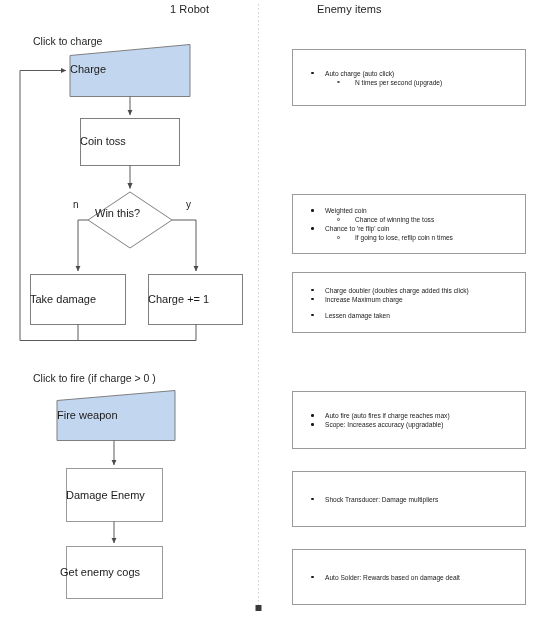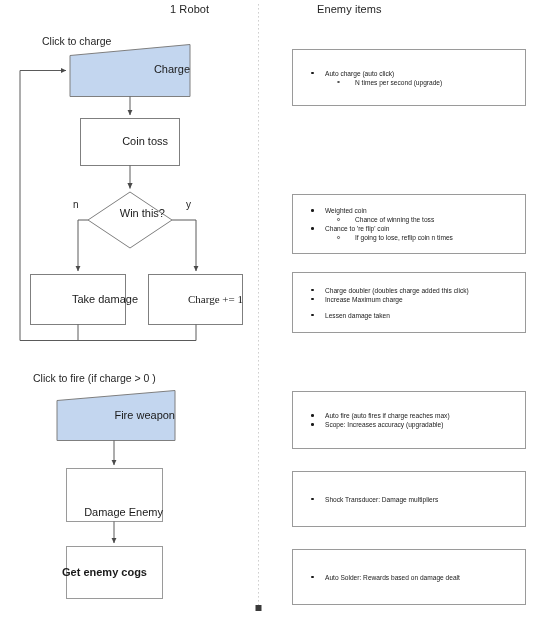--- a/index.html
+++ b/index.html
@@ -40,21 +40,21 @@
   .branch-label {
     font-size: 10px;
     color: #1f1f1f;
   }
 
   
   .node-text {
     position: absolute;
     left: 0;
     width: 100%;
-    text-align: right;
+    text-align: left;
     font-size: 11px;
     color: #1a1a1a;
     white-space: nowrap;
     pointer-events: none;
   }
   .node-text.two-line { line-height: 13px; white-space: normal; }
 
   
   .shop-box {
     position: absolute;
@@ -146,33 +146,33 @@
 
   <rect x="66.5" y="546.5" width="96" height="52" fill="#ffffff" stroke="#9a9a9a" stroke-width="1"></rect>
 
   <line x1="114" y1="440.5" x2="114" y2="465" stroke="#5a5a5a" stroke-width="1" marker-end="url(#arrow)"></line>
   <line x1="114" y1="521.5" x2="114" y2="543" stroke="#5a5a5a" stroke-width="1" marker-end="url(#arrow)"></line>
 </svg>
 
 <div class="abs col-title" style="left:170px; top:3px;">1 Robot</div>
 <div class="abs col-title" style="left:317px; top:3px;">Enemy items</div>
 
-<div class="abs edge-label" style="left:42px; top:35px;">Click to charge</div>
+<div class="abs edge-label" style="left:33px; top:35px;">Click to charge</div>
 <div class="abs node-text" style="left:70px; top:63px; width:120px;">Charge</div>
 <div class="abs node-text" style="left:80px; top:135px; width:88px;">Coin toss</div>
 <div class="abs node-text two-line" style="left:95px; top:207px; width:70px;">Win this?</div>
 <div class="abs branch-label" style="left:73px; top:199px;">n</div>
 <div class="abs branch-label" style="left:186px; top:199px;">y</div>
 <div class="abs node-text" style="left:30px; top:293px; width:108px;">Take damage</div>
-<div class="abs node-text" style="left:148px; top:293px; width:95px;font-family:Liberation Serif, serif;">Charge += 1</div>
+<div class="abs node-text" style="left:148px; top:293px; width:95px;">Charge += 1</div>
 
 <div class="abs edge-label" style="left:33px; top:372px;text-align:center;">Click to fire (if charge &gt; 0 )</div>
 <div class="abs node-text" style="left:57px; top:409px; width:118px;">Fire weapon</div>
-<div class="abs node-text" style="left:66px; top:506px; width:97px;">Damage Enemy</div>
-<div class="abs node-text" style="left:50px; top:566px; width:97px;font-weight:bold;">Get enemy cogs</div>
+<div class="abs node-text" style="left:66px; top:489px; width:97px;">Damage Enemy</div>
+<div class="abs node-text" style="left:60px; top:566px; width:97px;">Get enemy cogs</div>
 
 <div class="shop-box" id="shop-box-auto-charge" style="left:292px; top:49px; width:234px; height:57px;">
   <ul class="shop-list">
       <li class="bullet-l1">Auto charge (auto click)</li>
       <li class="bullet-l2">N times per second (upgrade)</li>
     </ul>
 </div>
 
 <div class="shop-box" id="shop-box-coin" style="left:292px; top:194px; width:234px; height:60px;">
   <ul class="shop-list">

